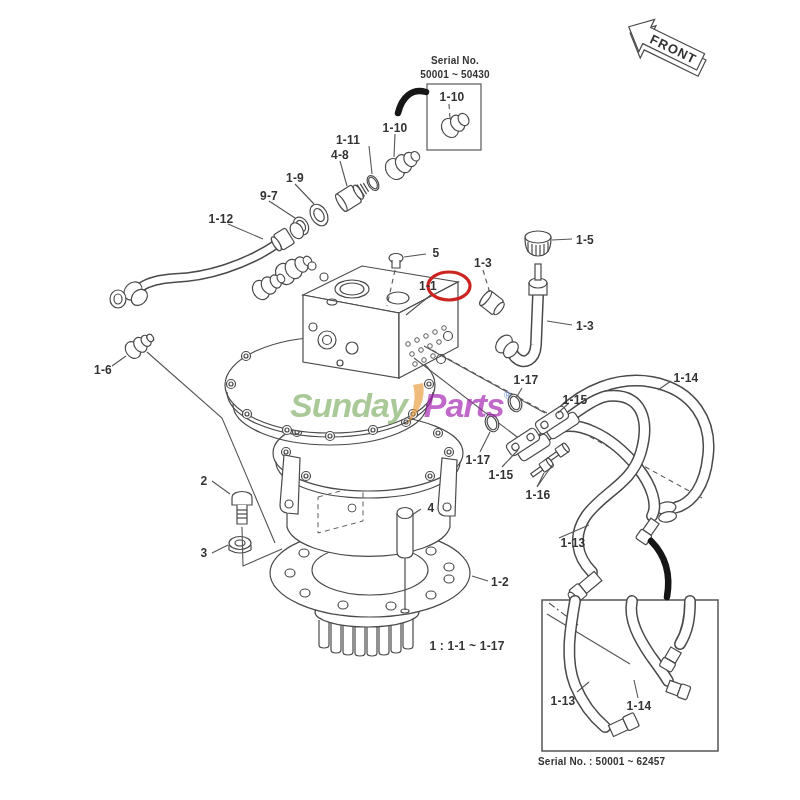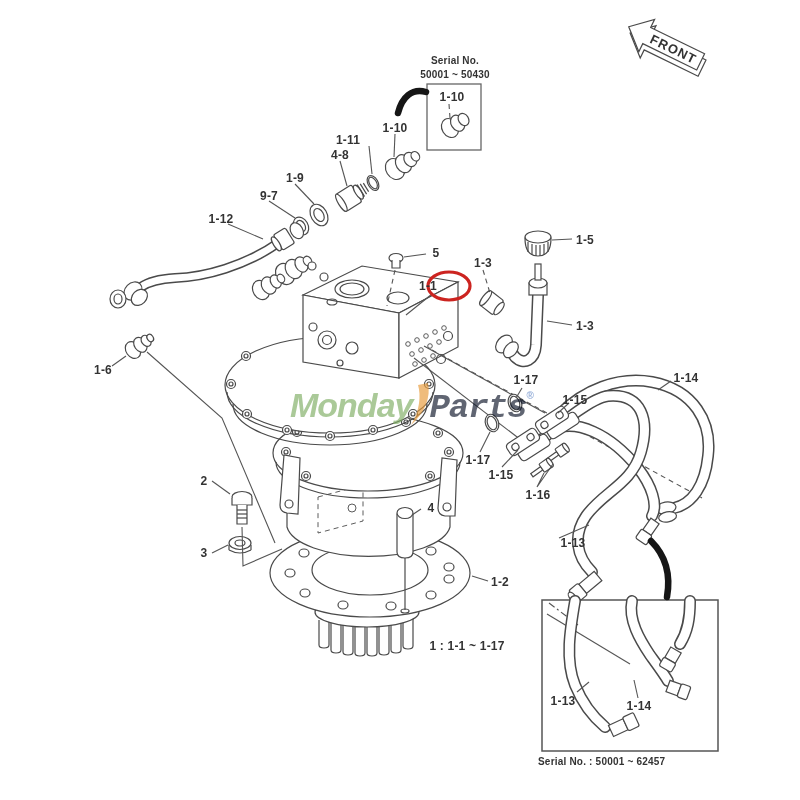--- a/index.html
+++ b/index.html
@@ -21,21 +21,21 @@
   #art .red{stroke:#cc2420;stroke-width:3.2;}
   #art .thin{stroke-width:.9;}
   #art text{stroke:none;fill:#333;}
   .lbl{position:absolute;transform:translate(-50%,-50%);font-size:12px;font-weight:600;
        color:#333;white-space:nowrap;z-index:10;letter-spacing:.2px;}
   .lbl.small{font-size:10px;text-align:center;}
   .lbl.leftAlign{transform:translate(0,-50%);}
   .wm{position:absolute;left:290px;top:381px;z-index:5;opacity:.66;white-space:nowrap;
       font-style:italic;font-weight:bold;font-size:34px;letter-spacing:-1px;line-height:1;}
   .wm .g{color:#7fae63;}
-  .wm .b{color:#0f172a;font-family:Liberation Mono, monospace;}
+  .wm .b{color:#a21caf;}
   .wm .reg{font-size:10px;color:#5b82c3;vertical-align:18px;font-style:normal;}
   .wm svg{vertical-align:-10px;margin:0 -5px 0 -4px;}
 </style>
 </head>
 <body>
 
 <div id="stage">
 
 <svg id="art" width="800" height="800" viewBox="0 0 800 800">
 
@@ -421,21 +421,21 @@
     <line class="lead" x1="421" y1="509" x2="412" y2="515"></line>
     <line class="lead" x1="472" y1="576" x2="488" y2="581"></line>
     <line class="lead" x1="577" y1="692" x2="589" y2="682"></line>
     <line class="lead" x1="638" y1="698" x2="634" y2="680"></line>
   </g>
 
   <ellipse class="red" cx="449" cy="286" rx="21" ry="14"></ellipse>
 </svg>
 
 <div class="wm">
-  <span class="g">Monday</span><svg width="26" height="46" viewBox="0 0 26 46">
+  <span class="g">Sunday</span><svg width="26" height="46" viewBox="0 0 26 46">
         <path d="M20,2 C23,16 17,32 3,44 C12,30 13,14 10,4 Z" fill="#e89b3a" stroke="none"></path>
       </svg><span class="b">Parts</span><span class="reg">®</span>
 </div>
 
 <div class="lbl small" style="left:455px;top:60px">Serial No.</div>
 <div class="lbl small" style="left:455px;top:74px">50001 ~ 50430</div>
 <div class="lbl" style="left:452px;top:97px">1-10</div>
 
 <div class="lbl" style="left:395px;top:128px">1-10</div>
 <div class="lbl" style="left:348px;top:140px">1-11</div>

